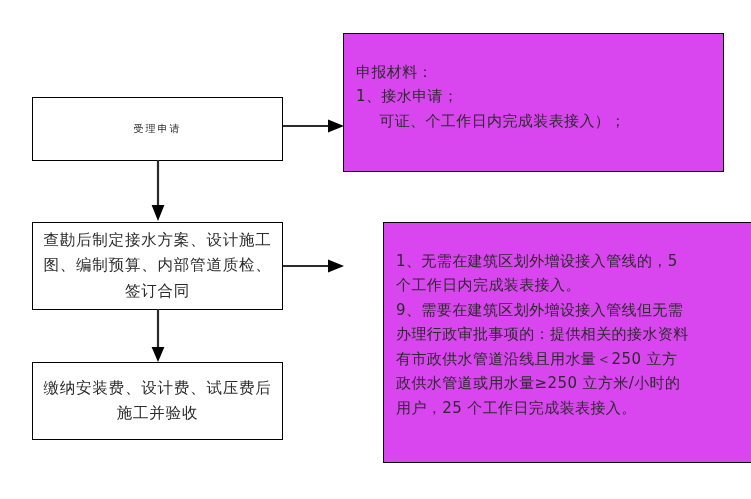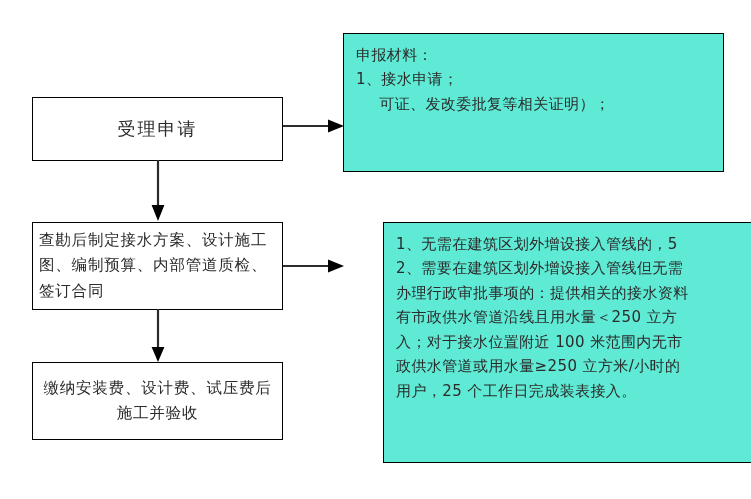--- a/index.html
+++ b/index.html
@@ -36,31 +36,31 @@
     color: #2b2b2b;
     letter-spacing: 0.6px;
     padding: 0 6px;
     white-space: pre-line;
   }
 
   #box-accept   { left: 32px;  top: 97px;  width: 251px; height: 64px; }
   #box-plan     { left: 32px;  top: 222px; width: 251px; height: 88px; }
   #box-pay      { left: 32px;  top: 362px; width: 251px; height: 78px; }
 
-  #box-accept .proc-text { font-size: 18px; letter-spacing: 2px; }
-  #box-plan .proc-text   { text-align: left; letter-spacing: 0.8px; line-height: 1.62; }
+  #box-accept .proc-text { font-size: 10px; letter-spacing: 2px; }
+  #box-plan .proc-text   { text-align: center; letter-spacing: 0.8px; line-height: 1.62; }
   #box-pay .proc-text    { letter-spacing: 0.8px; line-height: 1.62; }
 
   
   .note-panel {
     position: absolute;
     box-sizing: border-box;
     border: 1.6px solid #000000;
-    background: #5eead4;
-    padding: 9px 12px 8px 12px;
+    background: #d946ef;
+    padding: 26px 12px 8px 12px;
   }
   .note-line {
     font-family: "DejaVu Sans", sans-serif;
     font-size: 15px;
     line-height: 1.63;
     color: #2b2b2b;
     letter-spacing: 0.4px;
     white-space: pre-wrap;
     text-align: left;
   }
@@ -119,26 +119,26 @@
   <div class="arrow" id="arrow-plan-to-time">
     <svg width="62" height="18" viewBox="0 0 62 18">
       <line x1="0" y1="9" x2="47" y2="9" stroke="#2b2b2b" stroke-width="2.2"></line>
       <polygon points="61,9 45,2.4 45,15.6" fill="#000000"></polygon>
     </svg>
   </div>
 
   <div class="note-panel" id="panel-materials">
     <div class="note-line">申报材料：</div>
     <div class="note-line">1、接水申请；</div>
-    <div class="note-line indent">可证、发改委批复等相关证明）；</div>
+    <div class="note-line indent">可证、个工作日内完成装表接入）；</div>
   </div>
 
   <div class="note-panel" id="panel-timeline">
     <div class="note-line">1、无需在建筑区划外增设接入管线的，5</div>
-    <div class="note-line">2、需要在建筑区划外增设接入管线但无需</div>
+    <div class="note-line">个工作日内完成装表接入。</div>
+    <div class="note-line">9、需要在建筑区划外增设接入管线但无需</div>
     <div class="note-line">办理行政审批事项的：提供相关的接水资料</div>
     <div class="note-line">有市政供水管道沿线且用水量＜250 立方</div>
-    <div class="note-line">入；对于接水位置附近 100 米范围内无市</div>
     <div class="note-line">政供水管道或用水量≥250 立方米/小时的</div>
     <div class="note-line">用户，25 个工作日完成装表接入。</div>
   </div>
 
 </div>
 
 </body></html>

